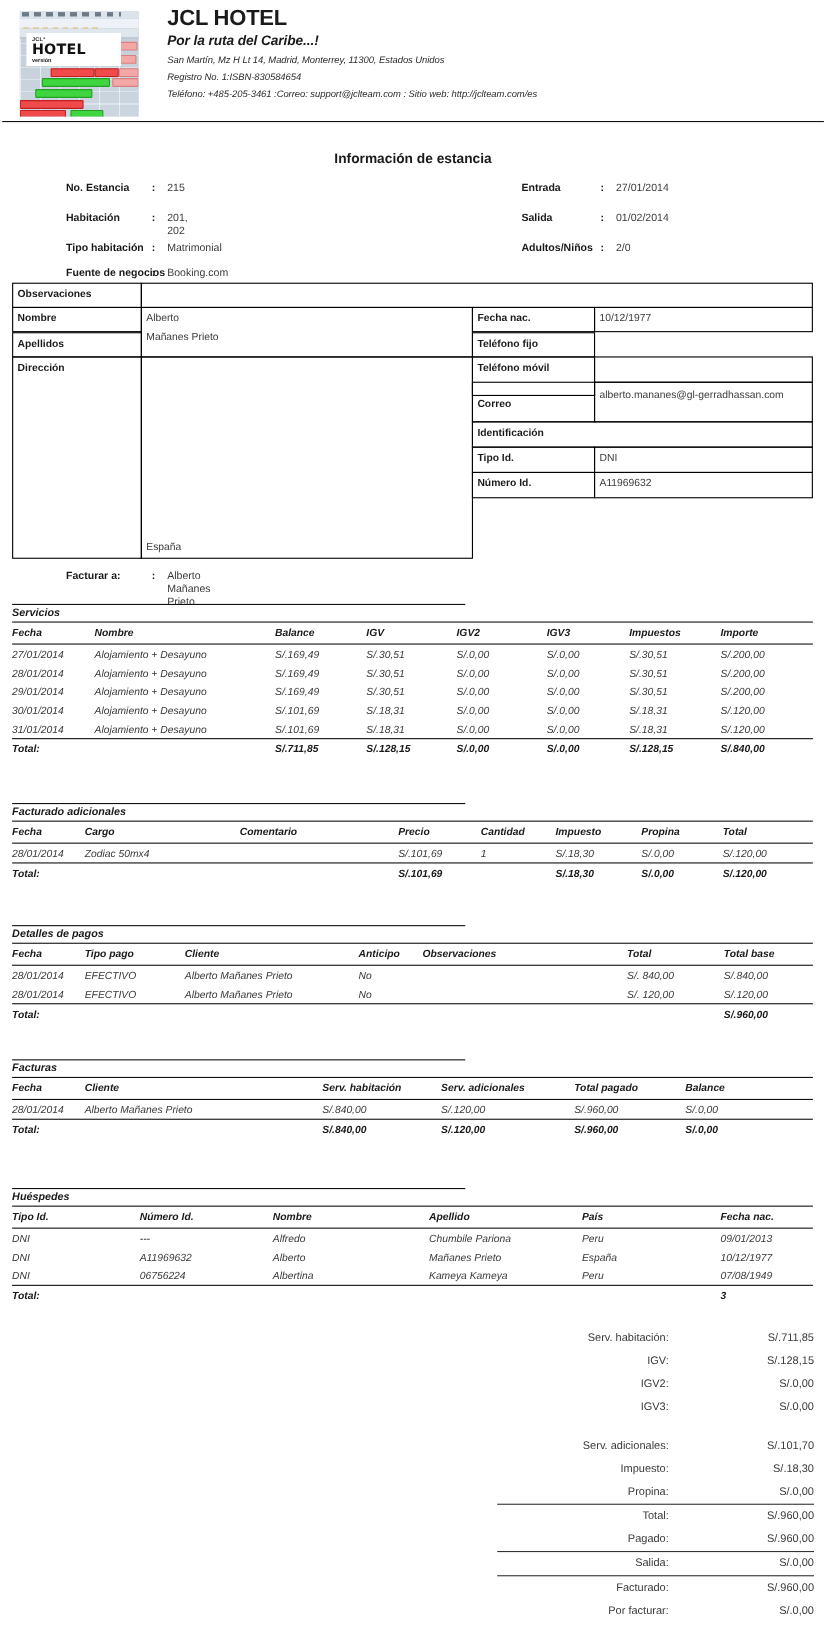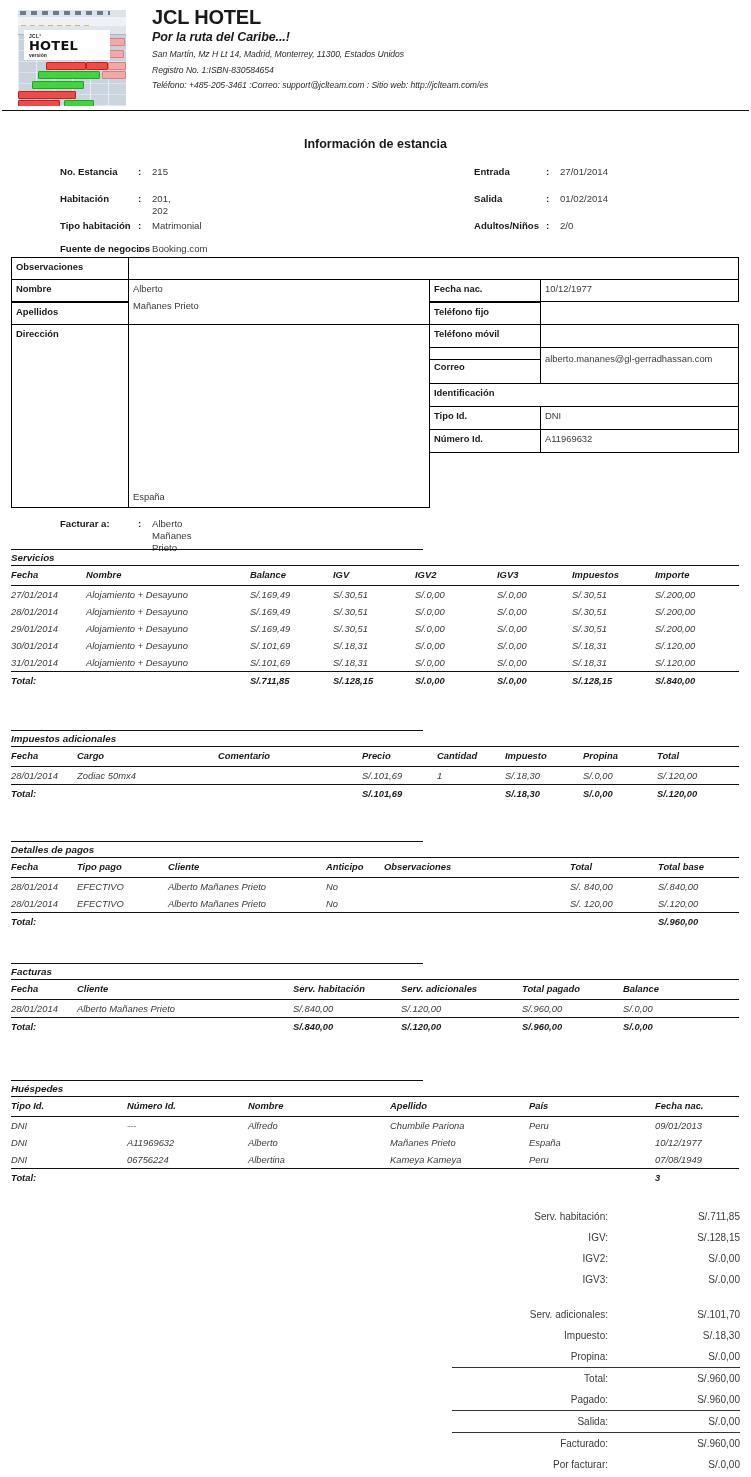--- a/index.html
+++ b/index.html
@@ -292,21 +292,21 @@
       <span class="cell tt" style="left:322px;">S/.128,15</span>
       <span class="cell tt" style="left:404px;">S/.0,00</span>
       <span class="cell tt" style="left:486px;">S/.0,00</span>
       <span class="cell tt" style="left:561px;">S/.128,15</span>
       <span class="cell tt" style="left:644px;">S/.840,00</span>
     </div>
   </div>
 
   <div class="sect" style="top:730px;">
     <div class="toprule"></div>
-    <div class="stitle">Impuestos adicionales</div>
+    <div class="stitle">Facturado adicionales</div>
     <div class="headrule"></div>
     <div class="row" style="height:19px;">
       <span class="cell hd" style="left:0px;">Fecha</span>
       <span class="cell hd" style="left:66px;">Cargo</span>
       <span class="cell hd" style="left:207px;">Comentario</span>
       <span class="cell hd" style="left:351px;">Precio</span>
       <span class="cell hd" style="left:426px;">Cantidad</span>
       <span class="cell hd" style="left:494px;">Impuesto</span>
       <span class="cell hd" style="left:572px;">Propina</span>
       <span class="cell hd" style="left:646px;">Total</span>

